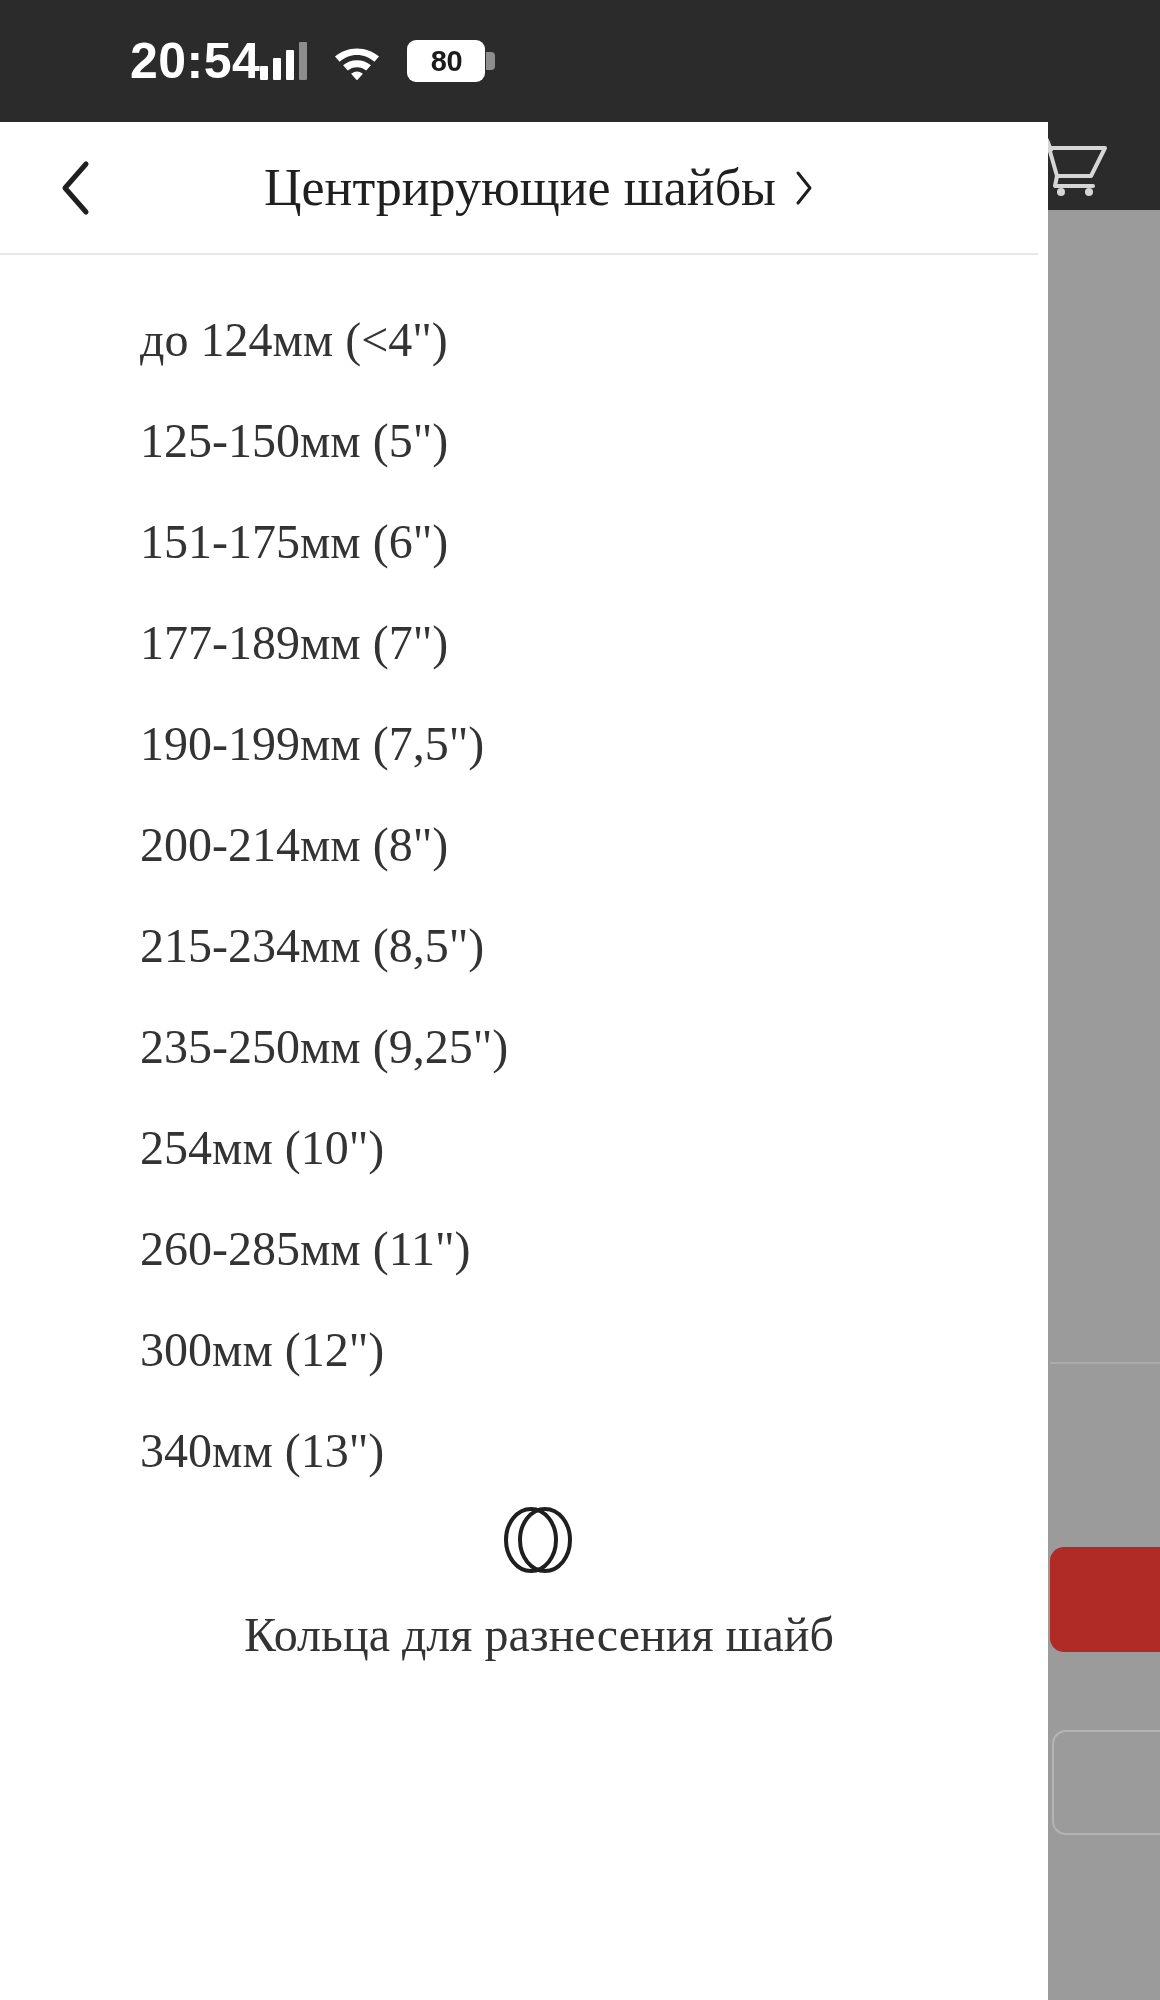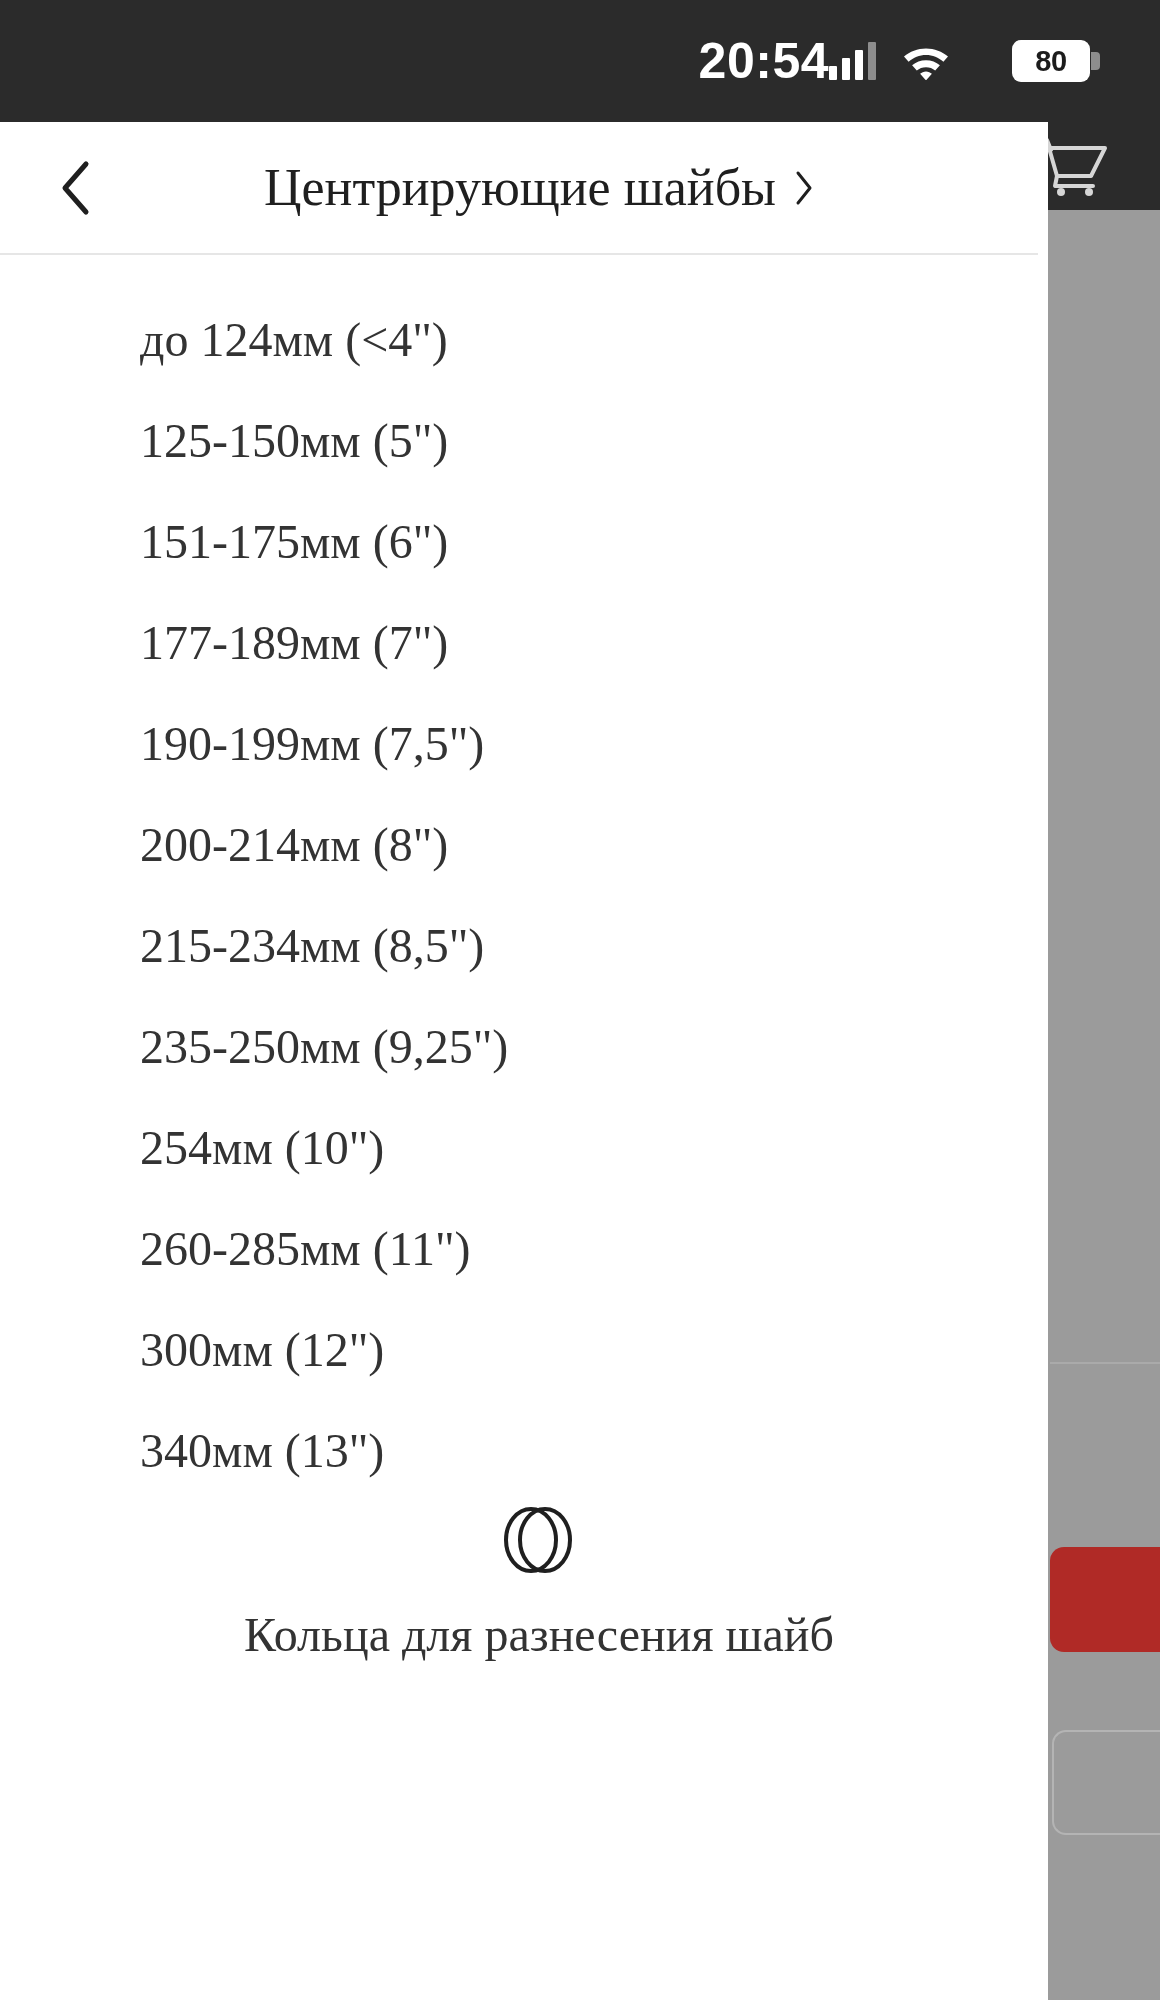--- a/index.html
+++ b/index.html
@@ -23,21 +23,21 @@
 
   
   .status-bar {
     position: absolute;
     top: 0; left: 0;
     width: 1160px;
     height: 122px;
     background: #2b2b2b;
     display: flex;
     align-items: center;
-    justify-content: flex-end;
+    justify-content: flex-start;
     padding: 0 60px 0 130px;
   }
   .status-clock {
     color: #ffffff;
     font-family: "Liberation Sans", "DejaVu Sans", sans-serif;
     font-size: 50px;
     font-weight: 700;
     letter-spacing: 0.5px;
     line-height: 1;
   }
@@ -59,21 +59,20 @@
   .signal-icon i:nth-child(2) { height: 22px; }
   .signal-icon i:nth-child(3) { height: 30px; }
   .signal-icon i:nth-child(4) { height: 38px; background: #8d8d8d; }
 
   .wifi-icon { width: 48px; height: 38px; display: block; }
 
   
   .battery-icon {
     display: flex;
     align-items: center;
-    margin-left: 36px;
   }
   .battery-body {
     width: 78px;
     height: 42px;
     background: #ffffff;
     border-radius: 9px;
     display: flex;
     align-items: center;
     justify-content: center;
     position: relative;

